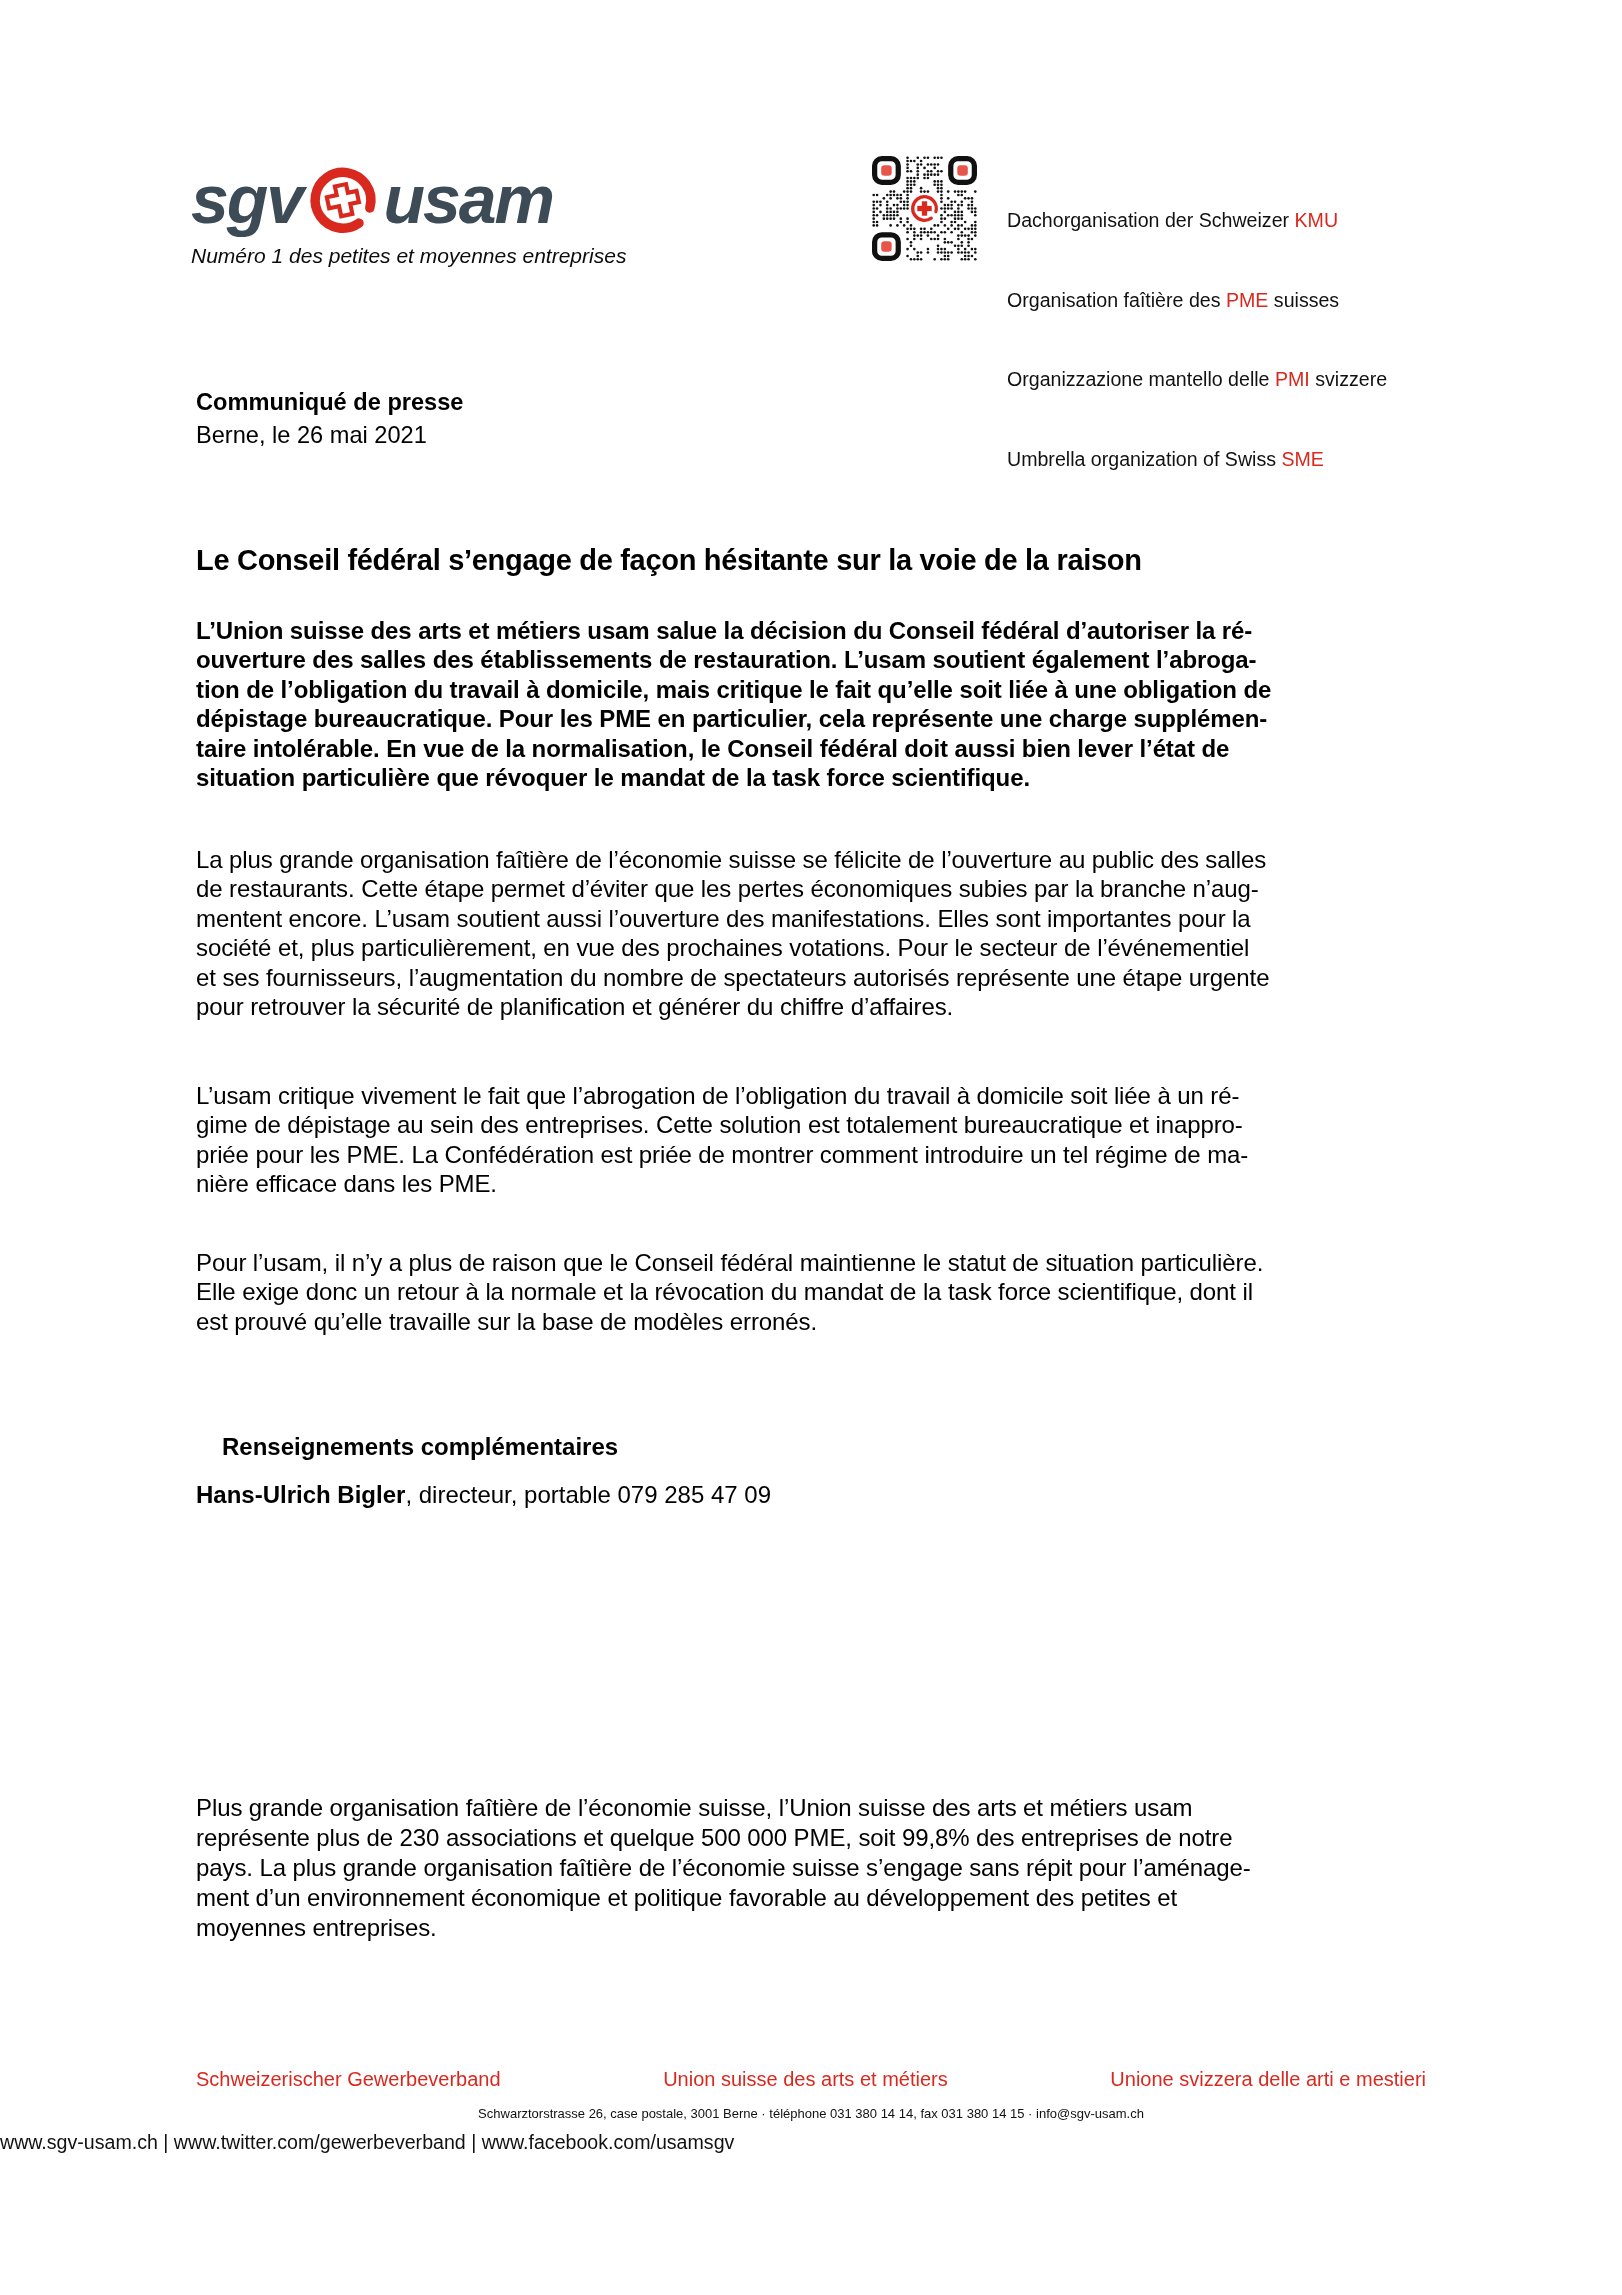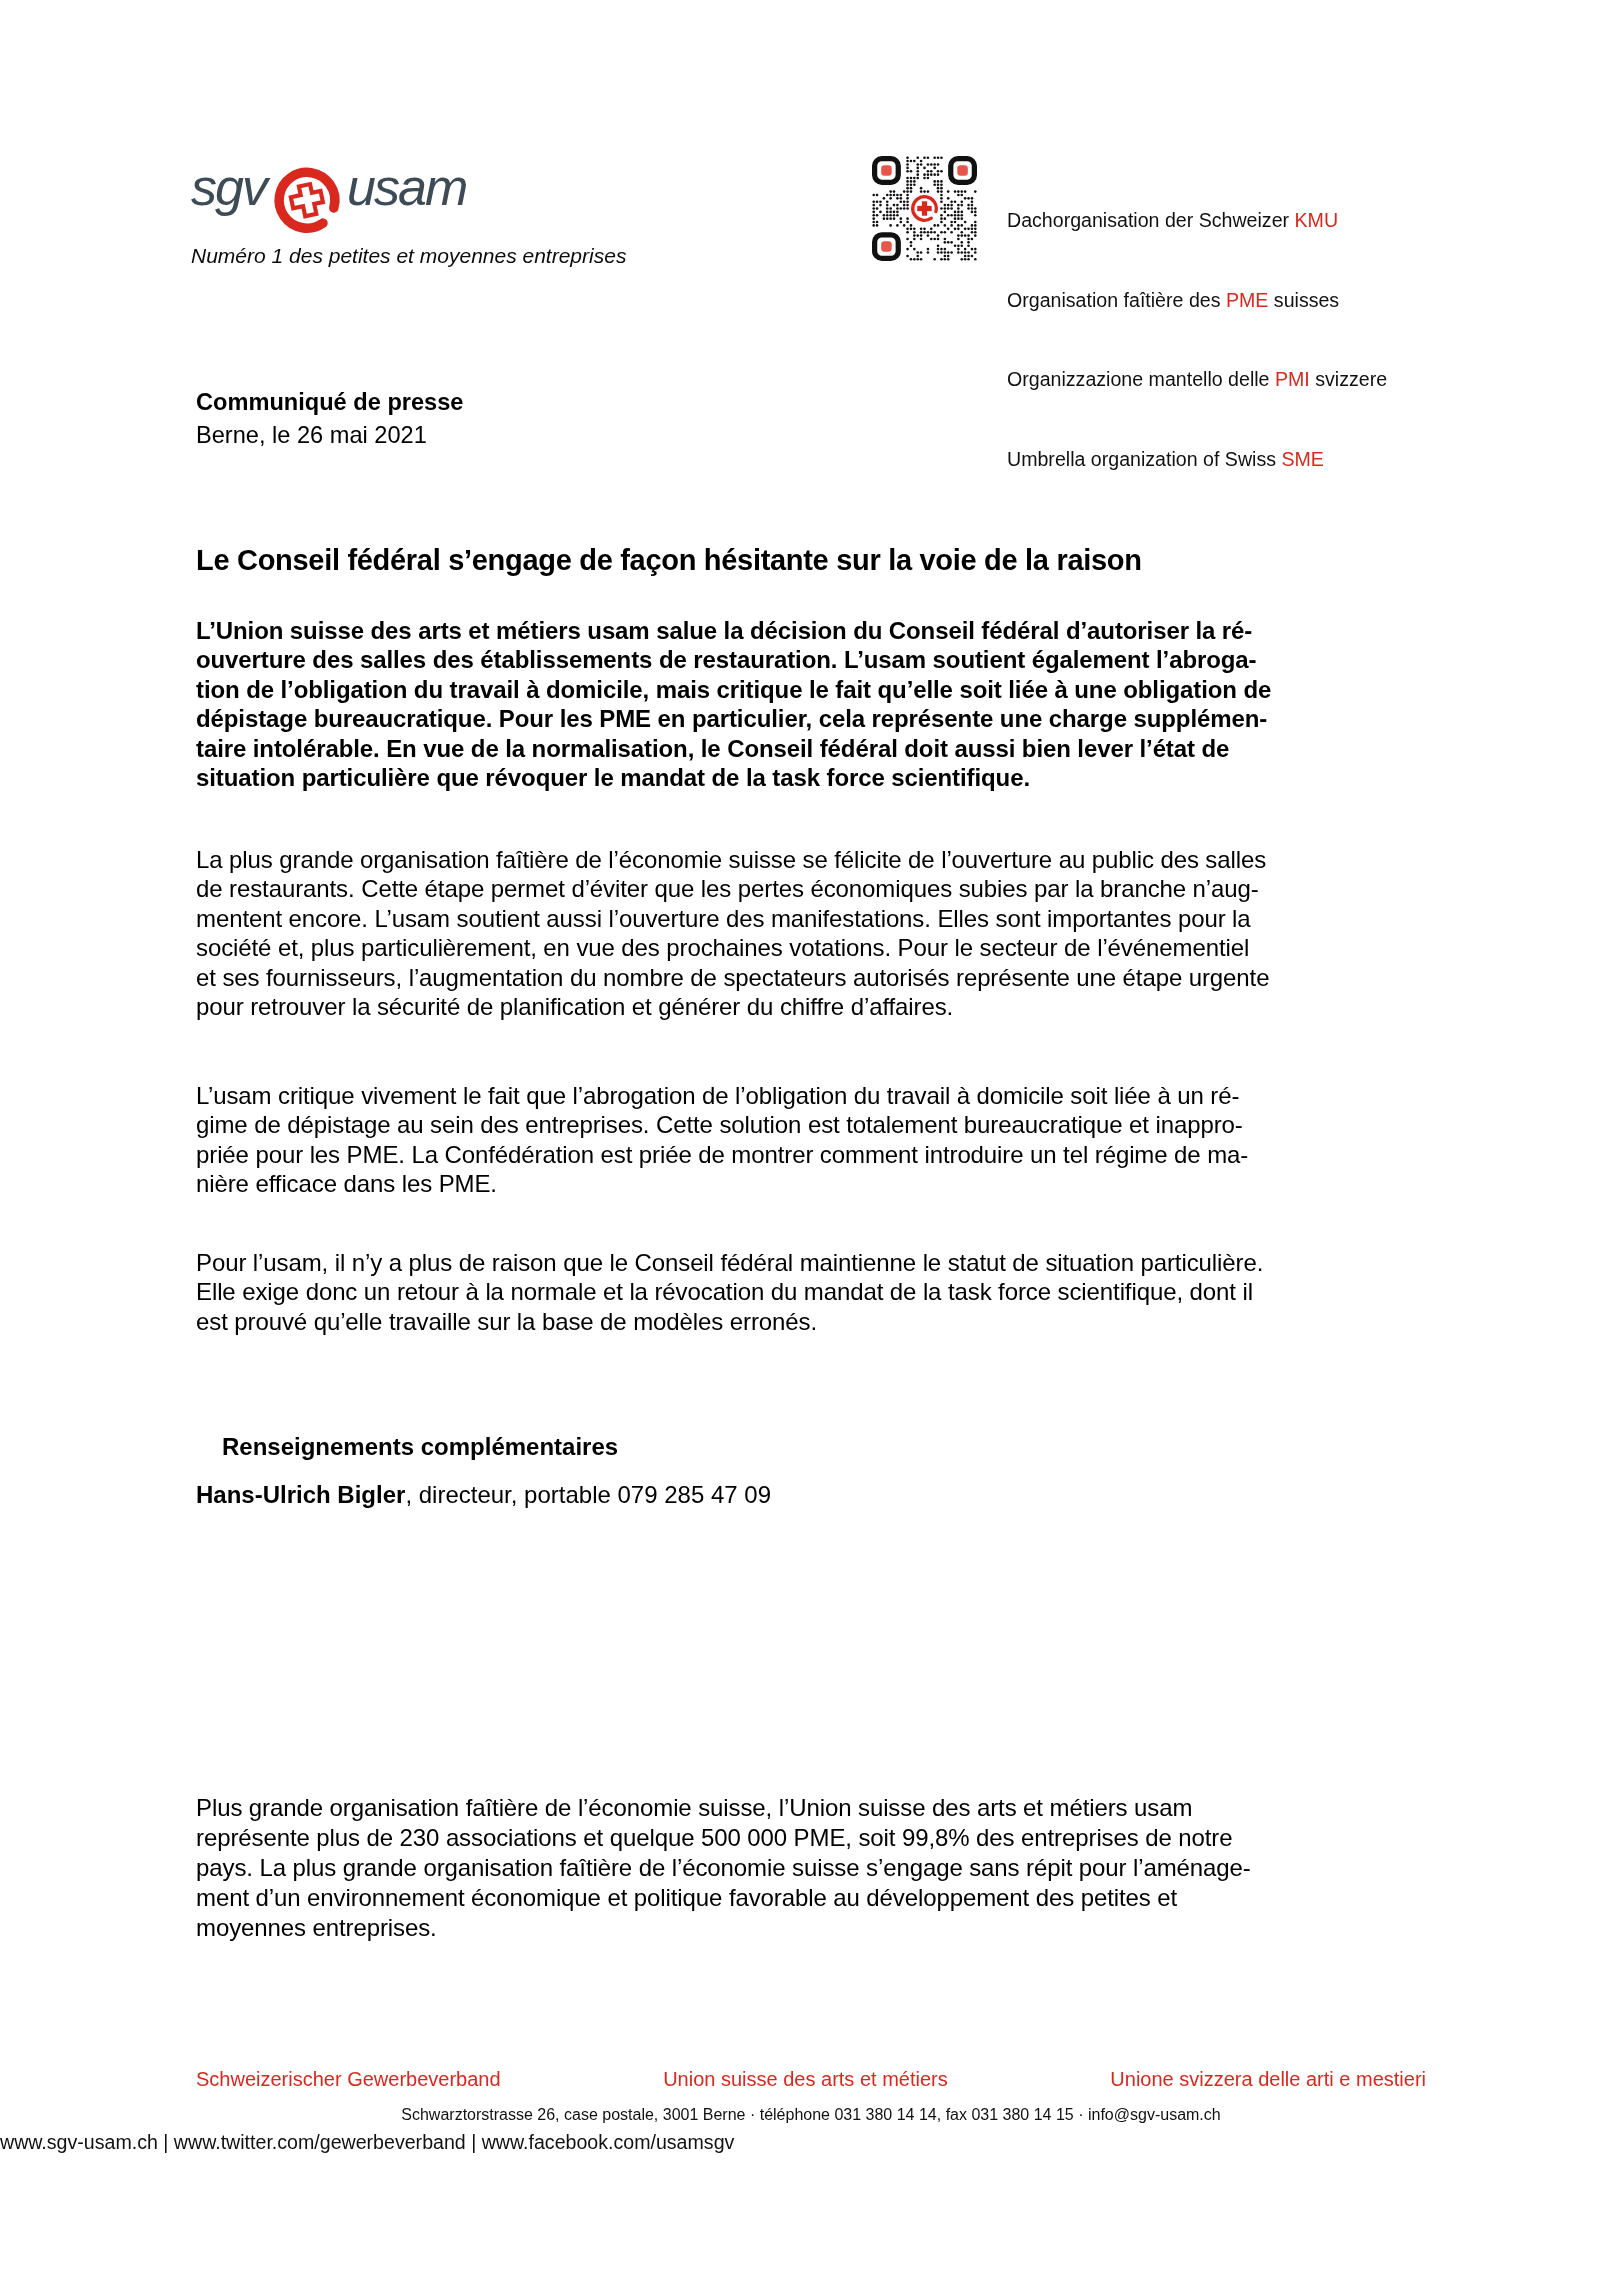--- a/index.html
+++ b/index.html
@@ -11,23 +11,24 @@
     font-family: "Liberation Sans", sans-serif;
     color: #000000;
     overflow: hidden;
   }
   .abs { position: absolute; }
 
   
   .logo-block { left: 191px; top: 161px; }
   .logotype {
     display: flex;
-    font-size: 52px;
+    align-items: center;
+    font-size: 68px;
     font-style: italic;
-    font-weight: 400;
+    font-weight: 700;
     letter-spacing: -2px;
     color: var(--logo-dark);
     line-height: 1;
   }
   .logotype .emblem-svg { width: 76px; height: 76px; margin: 0 2.6px; }
   .tagline {
     margin-top: 6.5px;
     font-size: 21px;
     font-style: italic;
     color: #0c0c0c;
@@ -79,21 +80,21 @@
   
   .footer-orgs {
     left: 196px; top: 2068px; width: 1230px;
     display: flex; justify-content: space-between;
     font-size: 20px;
     color: var(--accent-red);
   }
   .footer-address {
     left: 0; top: 2106px; width: 1622px;
     text-align: center;
-    font-size: 16px;
+    font-size: 13px;
     color: #111111;
   }
   .footer-links {
     left: 0; top: 2131px; width: 1342px;
     text-align: left;
     font-size: 19.6px;
     color: #111111;
   }
 </style>
 </head>

